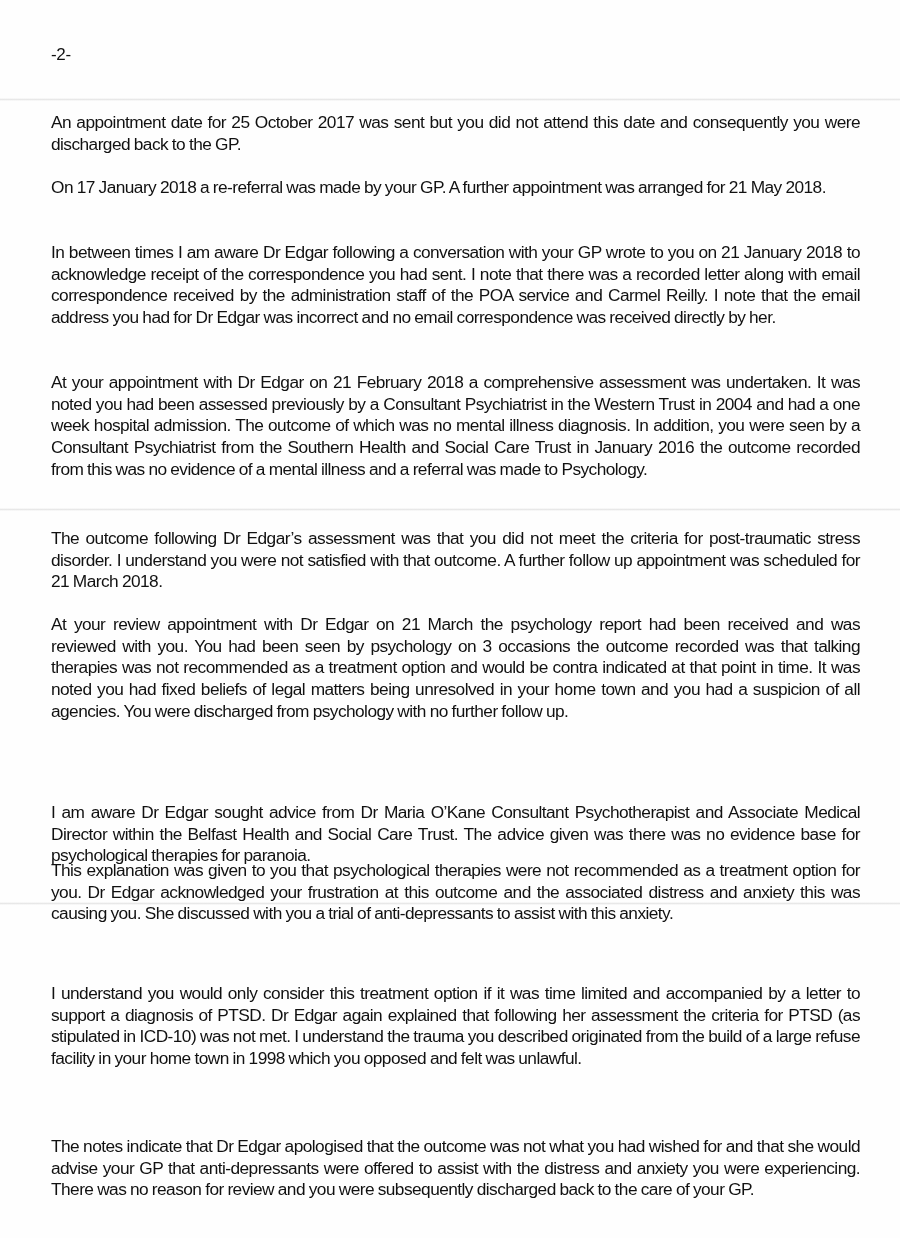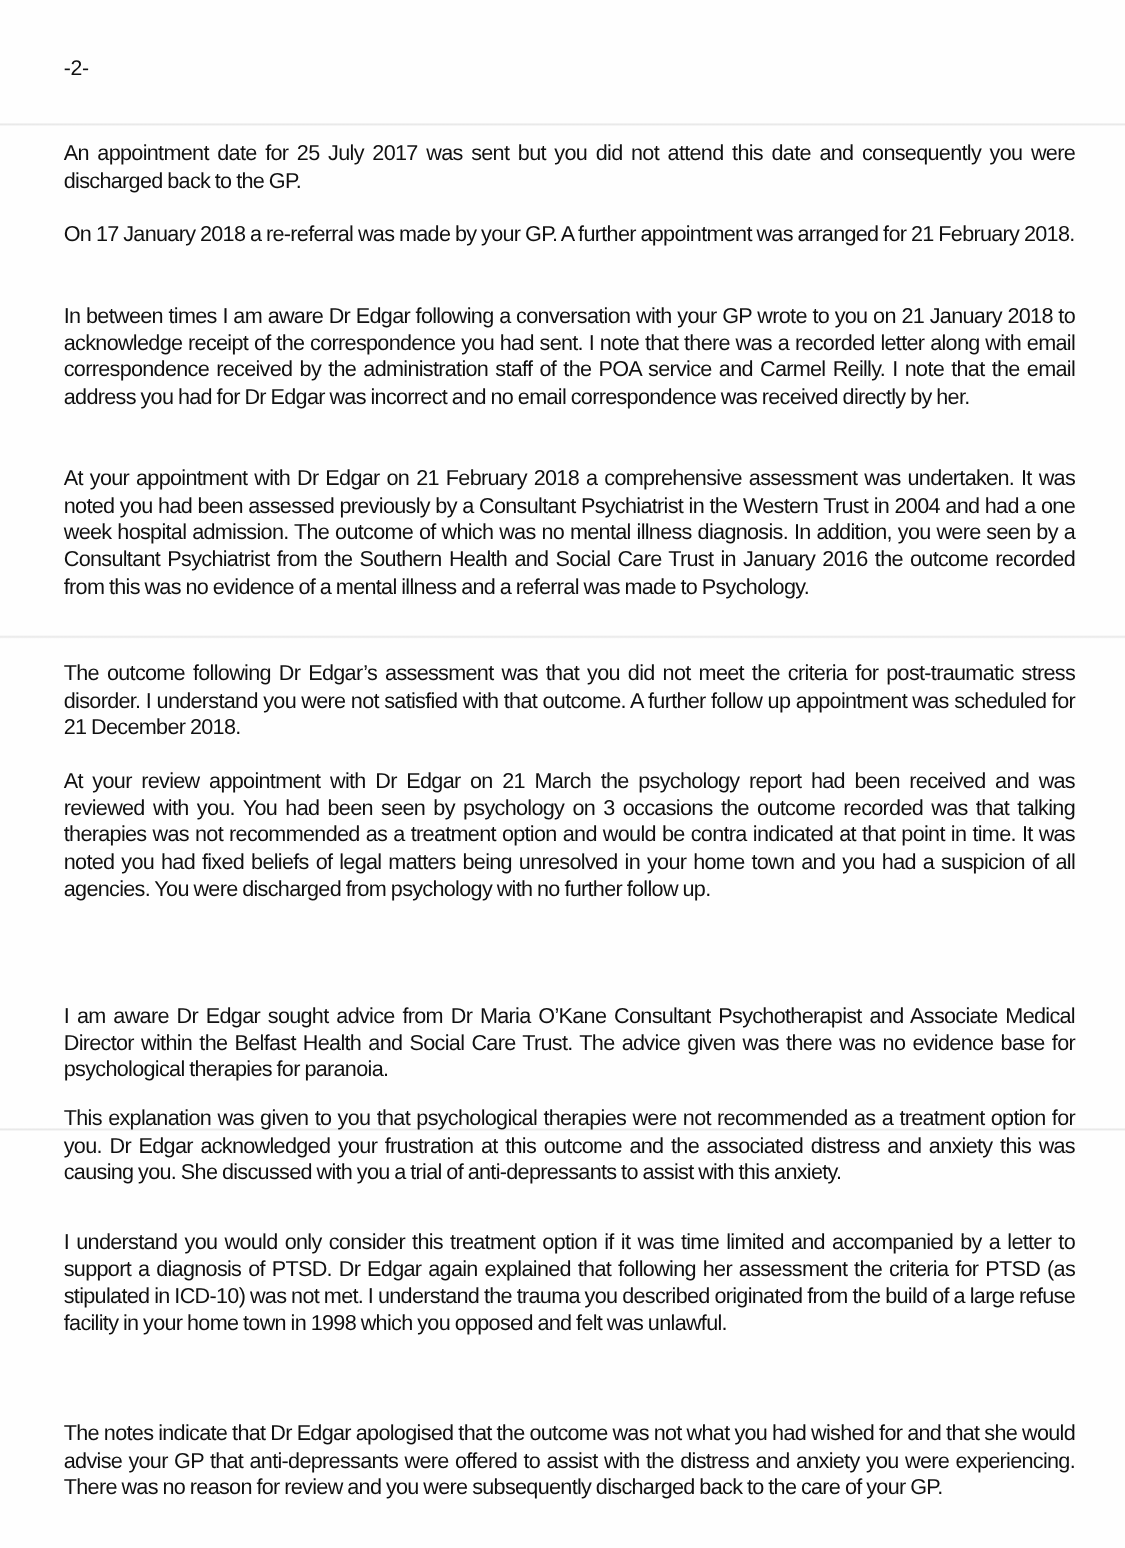--- a/index.html
+++ b/index.html
@@ -60,24 +60,24 @@
 <body>
 
 <div class="page">
   <div class="fold" style="top:98px"></div>
   <div class="fold" style="top:508px"></div>
   <div class="fold" style="top:902px"></div>
 
   <div class="page-number">-2-</div>
 
   <div class="body-text">
-    <p class="para" style="top:112px">An appointment date for 25 July 2017 was sent but you did not attend this date and consequently you were discharged back to the GP.</p>
-    <p class="para" style="top:177px">On 17 January 2018 a re-referral was made by your GP. A further appointment was arranged for 21 February 2018.</p>
+    <p class="para" style="top:112px">An appointment date for 25 October 2017 was sent but you did not attend this date and consequently you were discharged back to the GP.</p>
+    <p class="para" style="top:177px">On 17 January 2018 a re-referral was made by your GP. A further appointment was arranged for 21 May 2018.</p>
     <p class="para" style="top:242px">In between times I am aware Dr Edgar following a conversation with your GP wrote to you on 21 January 2018 to acknowledge receipt of the correspondence you had sent. I note that there was a recorded letter along with email correspondence received by the administration staff of the POA service and Carmel Reilly. I note that the email address you had for Dr Edgar was incorrect and no email correspondence was received directly by her.</p>
     <p class="para" style="top:372px">At your appointment with Dr Edgar on 21 February 2018 a comprehensive assessment was undertaken. It was noted you had been assessed previously by a Consultant Psychiatrist in the Western Trust in 2004 and had a one week hospital admission. The outcome of which was no mental illness diagnosis. In addition, you were seen by a Consultant Psychiatrist from the Southern Health and Social Care Trust in January 2016 the outcome recorded from this was no evidence of a mental illness and a referral was made to Psychology.</p>
-    <p class="para" style="top:528px">The outcome following Dr Edgar’s assessment was that you did not meet the criteria for post-traumatic stress disorder. I understand you were not satisfied with that outcome. A further follow up appointment was scheduled for 21 December 2018.</p>
+    <p class="para" style="top:528px">The outcome following Dr Edgar’s assessment was that you did not meet the criteria for post-traumatic stress disorder. I understand you were not satisfied with that outcome. A further follow up appointment was scheduled for 21 March 2018.</p>
     <p class="para" style="top:614px">At your review appointment with Dr Edgar on 21 March the psychology report had been received and was reviewed with you. You had been seen by psychology on 3 occasions the outcome recorded was that talking therapies was not recommended as a treatment option and would be contra indicated at that point in time. It was noted you had fixed beliefs of legal matters being unresolved in your home town and you had a suspicion of all agencies. You were discharged from psychology with no further follow up.</p>
     <p class="para" style="top:802px">I am aware Dr Edgar sought advice from Dr Maria O’Kane Consultant Psychotherapist and Associate Medical Director within the Belfast Health and Social Care Trust. The advice given was there was no evidence base for psychological therapies for paranoia.</p>
-    <p class="para" style="top:884px">This explanation was given to you that psychological therapies were not recommended as a treatment option for you. Dr Edgar acknowledged your frustration at this outcome and the associated distress and anxiety this was causing you. She discussed with you a trial of anti-depressants to assist with this anxiety.</p>
+    <p class="para" style="top:860px">This explanation was given to you that psychological therapies were not recommended as a treatment option for you. Dr Edgar acknowledged your frustration at this outcome and the associated distress and anxiety this was causing you. She discussed with you a trial of anti-depressants to assist with this anxiety.</p>
     <p class="para" style="top:983px">I understand you would only consider this treatment option if it was time limited and accompanied by a letter to support a diagnosis of PTSD. Dr Edgar again explained that following her assessment the criteria for PTSD (as stipulated in ICD-10) was not met.  I understand the trauma you described originated from the build of a large refuse facility in your home town in 1998 which you opposed and felt was unlawful.</p>
     <p class="para" style="top:1136px">The notes indicate that Dr Edgar apologised that the outcome was not what you had wished for and that she would advise your GP that anti-depressants were offered to assist with the distress and anxiety you were experiencing. There was no reason for review and you were subsequently discharged back to the care of your GP.</p>
   </div>
 </div>
 
 </body></html>

